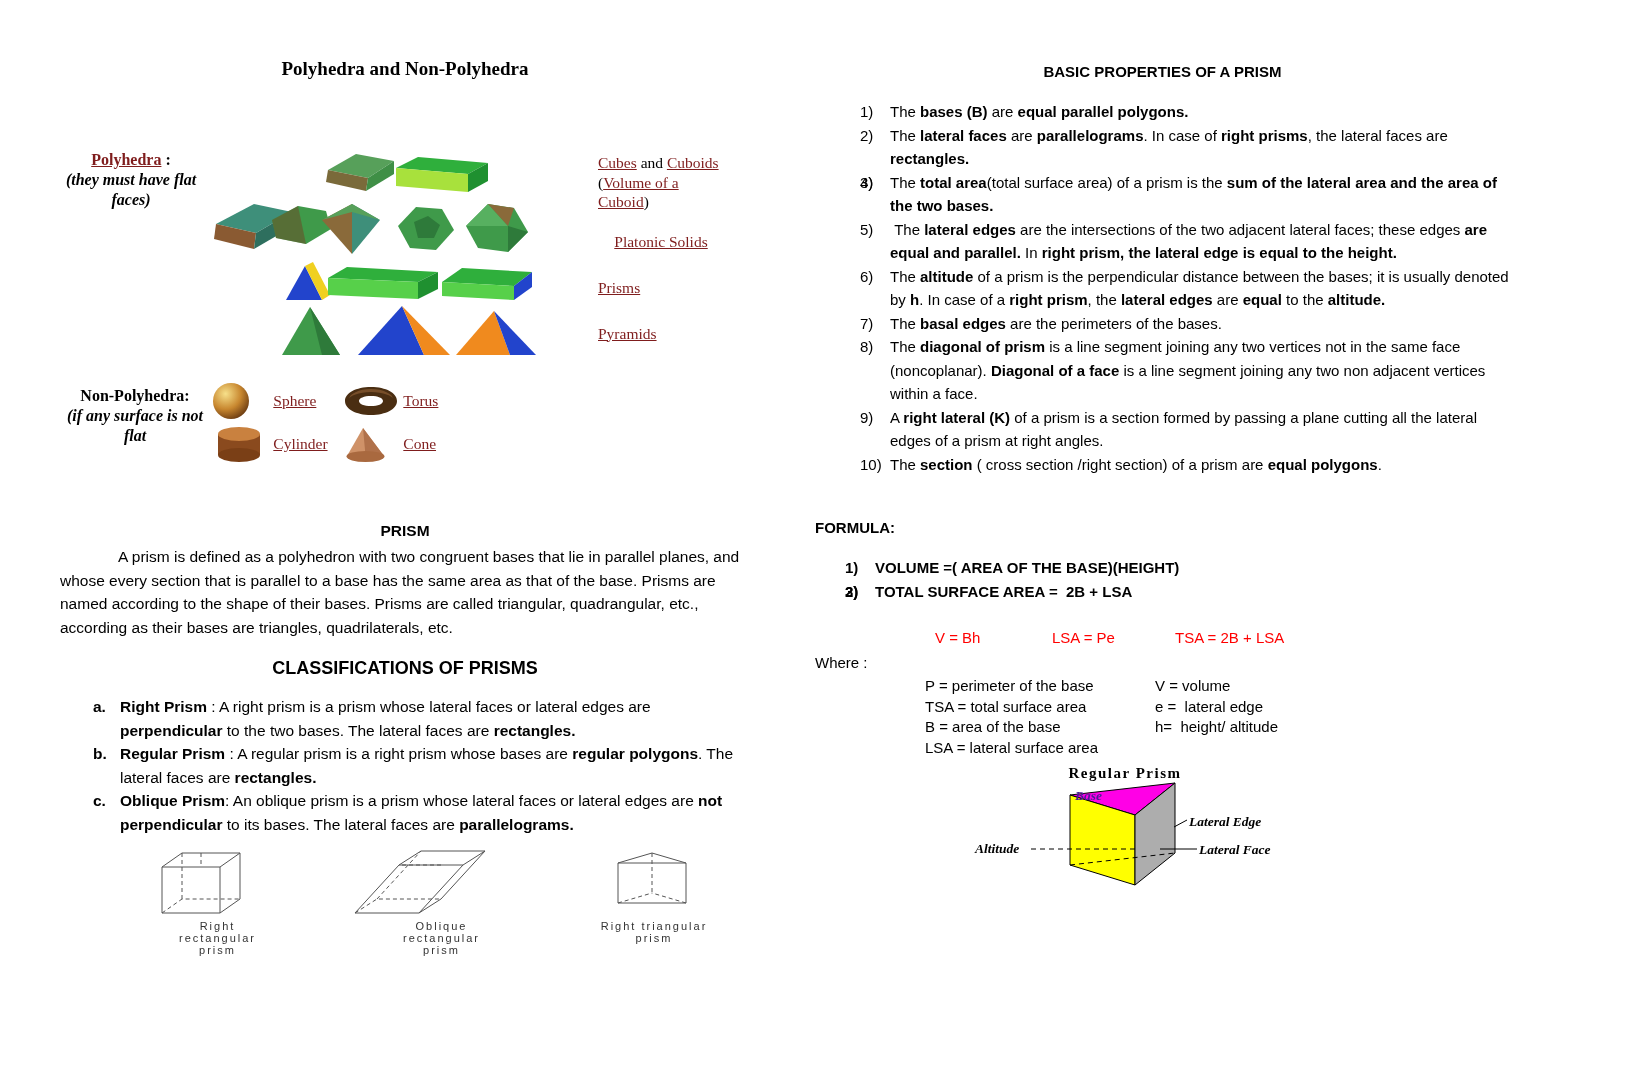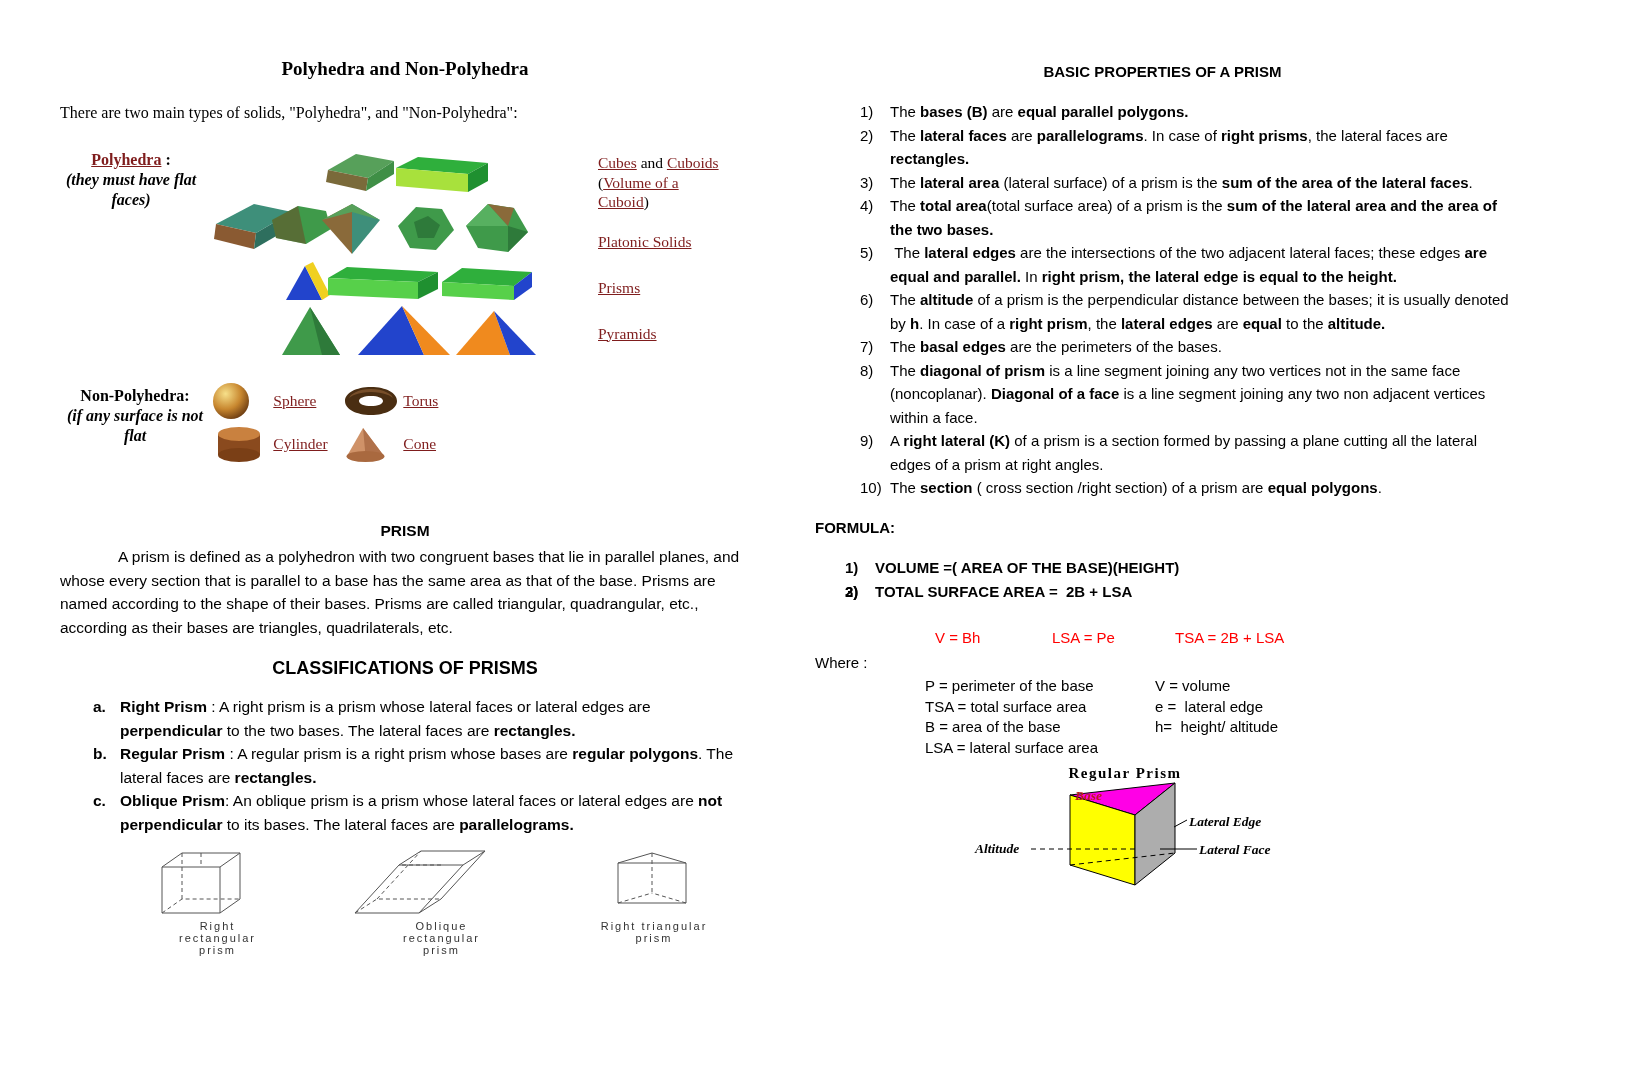--- a/index.html
+++ b/index.html
@@ -56,33 +56,32 @@
   .red-tsa{position:absolute;left:360px;}
   .where-label{left:0;top:654px;}
   .defs{left:110px;top:676px;width:480px;display:flex;}
   .defs .colA{width:230px;line-height:20.5px;}
   .defs .colB{width:200px;line-height:20.5px;}
   .diagram{left:160px;top:757px;width:480px;height:160px;}
   .diag-title{position:absolute;left:0;top:8px;width:300px;text-align:center;
     font-family:"Liberation Serif",serif;font-weight:bold;font-size:15px;letter-spacing:1.5px;}
   .diag-label{position:absolute;font-family:"Liberation Serif",serif;font-weight:bold;
     font-style:italic;font-size:13.5px;}
-  .base-label{left:100px;top:31px;color:#b91c1c;}
+  .base-label{left:100px;top:31px;color:#4c1d95;}
   .altitude-label{left:0px;top:84px;}
   .ledge-label{left:214px;top:57px;}
   .lface-label{left:224px;top:85px;}
 </style>
 </head>
 <body>
 
 <div class="page">
 
   <div class="abs center doc-title">Polyhedra and Non-Polyhedra</div>
 
-  <div class="abs intro">There are two main types of solids, "Polyhedra", and "Non-Polyhedra":</div>
 
   <div class="abs center poly-label">
     <div>
       <span class="link b">Polyhedra</span><span class="b"> :</span>
     </div>
     <div class="poly-note">(they must have flat faces)</div>
   </div>
 
   <div class="abs shape-cluster">
     <svg width="330" height="212" viewBox="0 0 330 212">
@@ -124,21 +123,21 @@
       <polygon points="192,158 214,207 240,207" fill="#f08a1e"></polygon>
       <polygon points="246,207 284,163 300,207" fill="#f08a1e"></polygon>
       <polygon points="284,163 300,207 326,207" fill="#2244cc"></polygon>
     </svg>
   </div>
 
   <div class="abs links-col">
     <div class="grp">
       <span class="link">Cubes</span><span> and </span><span class="link">Cuboids</span><span> (</span><span class="link">Volume of a Cuboid</span><span>)</span>
     </div>
-    <div class="grp" style="margin-top:16px;">
+    <div class="grp" style="margin-top:16px;text-align:center;">
       <span class="link">Platonic Solids</span>
     </div>
     <div class="grp" style="margin-top:27px;">
       <span class="link">Prisms</span>
     </div>
     <div class="grp" style="margin-top:26px;">
       <span class="link">Pyramids</span>
     </div>
   </div>
 
@@ -255,21 +254,20 @@
           <span class="txt pre"><span>The </span><span class="b">bases (B)</span><span> are </span><span class="b">equal parallel polygons.</span></span>
         </div>
 
         <div class="li">
           <span class="num">2)</span>
           <span class="txt pre"><span>The </span><span class="b">lateral faces</span><span> are </span><span class="b">parallelograms</span><span>. In case of </span><span class="b">right prisms</span><span>, the lateral faces are </span><span class="b">rectangles.</span></span>
         </div>
 
         <div class="li">
           <span class="num">3)</span>
-          <span class="txt pre"><span>The </span><span class="b">lateral area</span><span> (lateral surface) of a prism is the </span><span class="b">sum of the area of the lateral faces</span><span>.</span></span>
         </div>
 
         <div class="li">
           <span class="num">4)</span>
           <span class="txt pre"><span>The </span><span class="b">total area</span><span>(total surface area) of a prism is the </span><span class="b">sum of the lateral area and the area of the two bases.</span></span>
         </div>
 
         <div class="li">
           <span class="num">5)</span>
           <span class="txt pre"><span> The </span><span class="b">lateral edges</span><span> are the intersections of the two adjacent lateral faces; these edges </span><span class="b">are equal and parallel.</span><span> In </span><span class="b">right prism, the lateral edge is equal to the height.</span></span>

